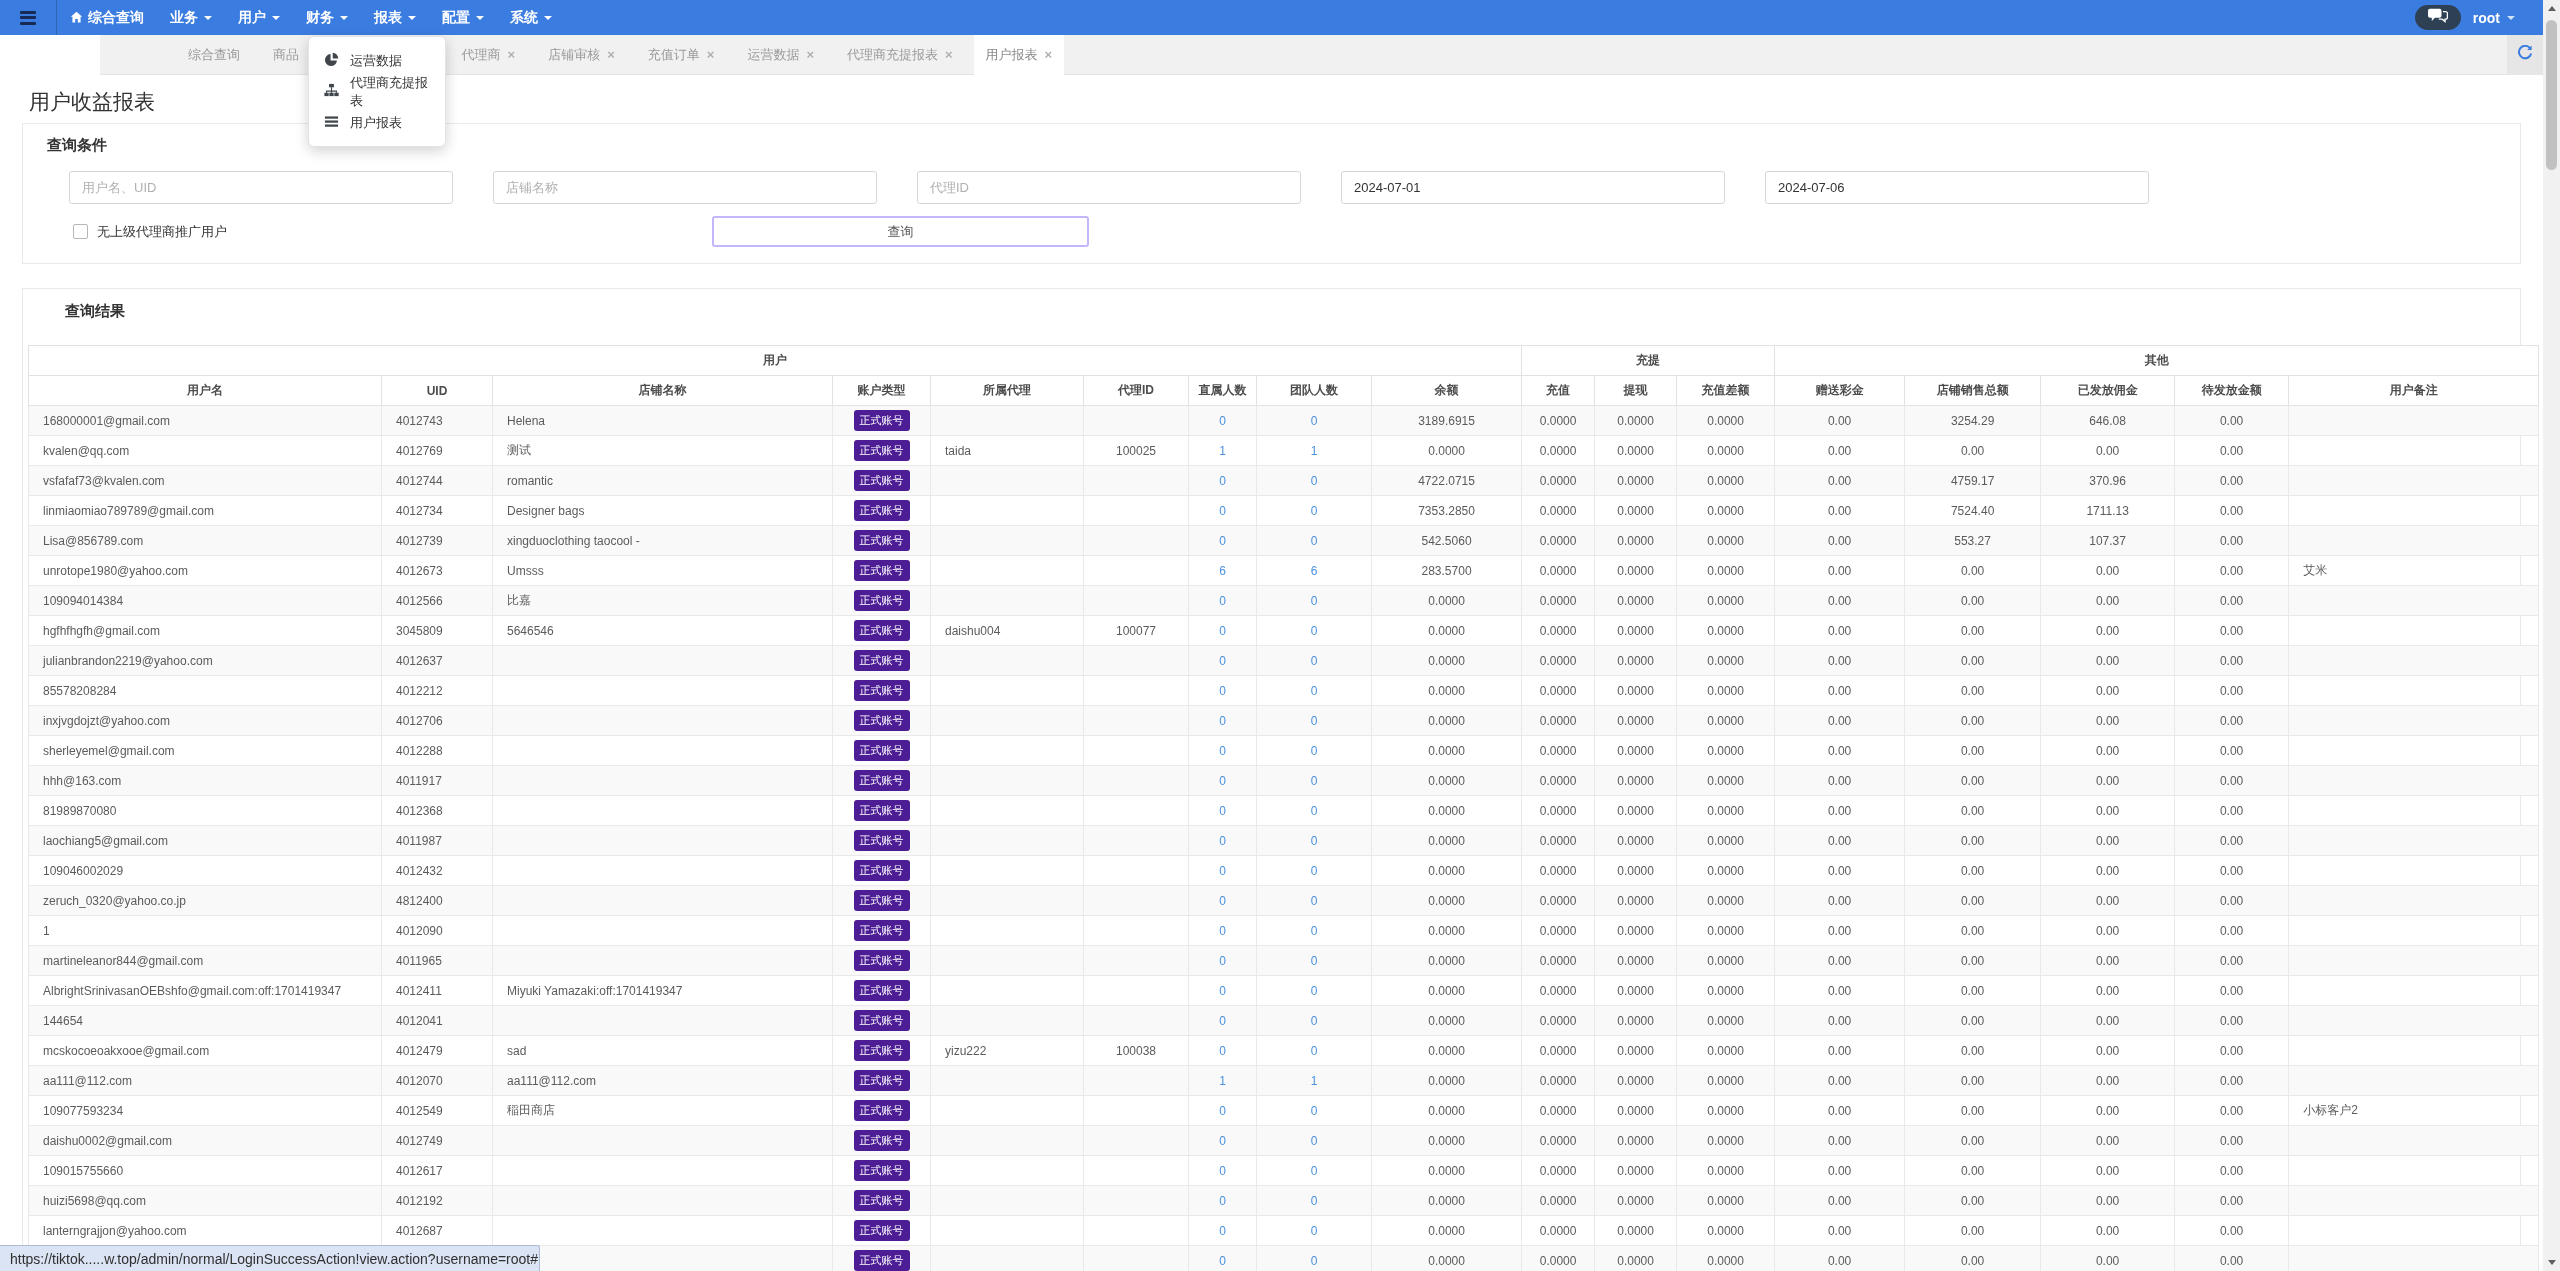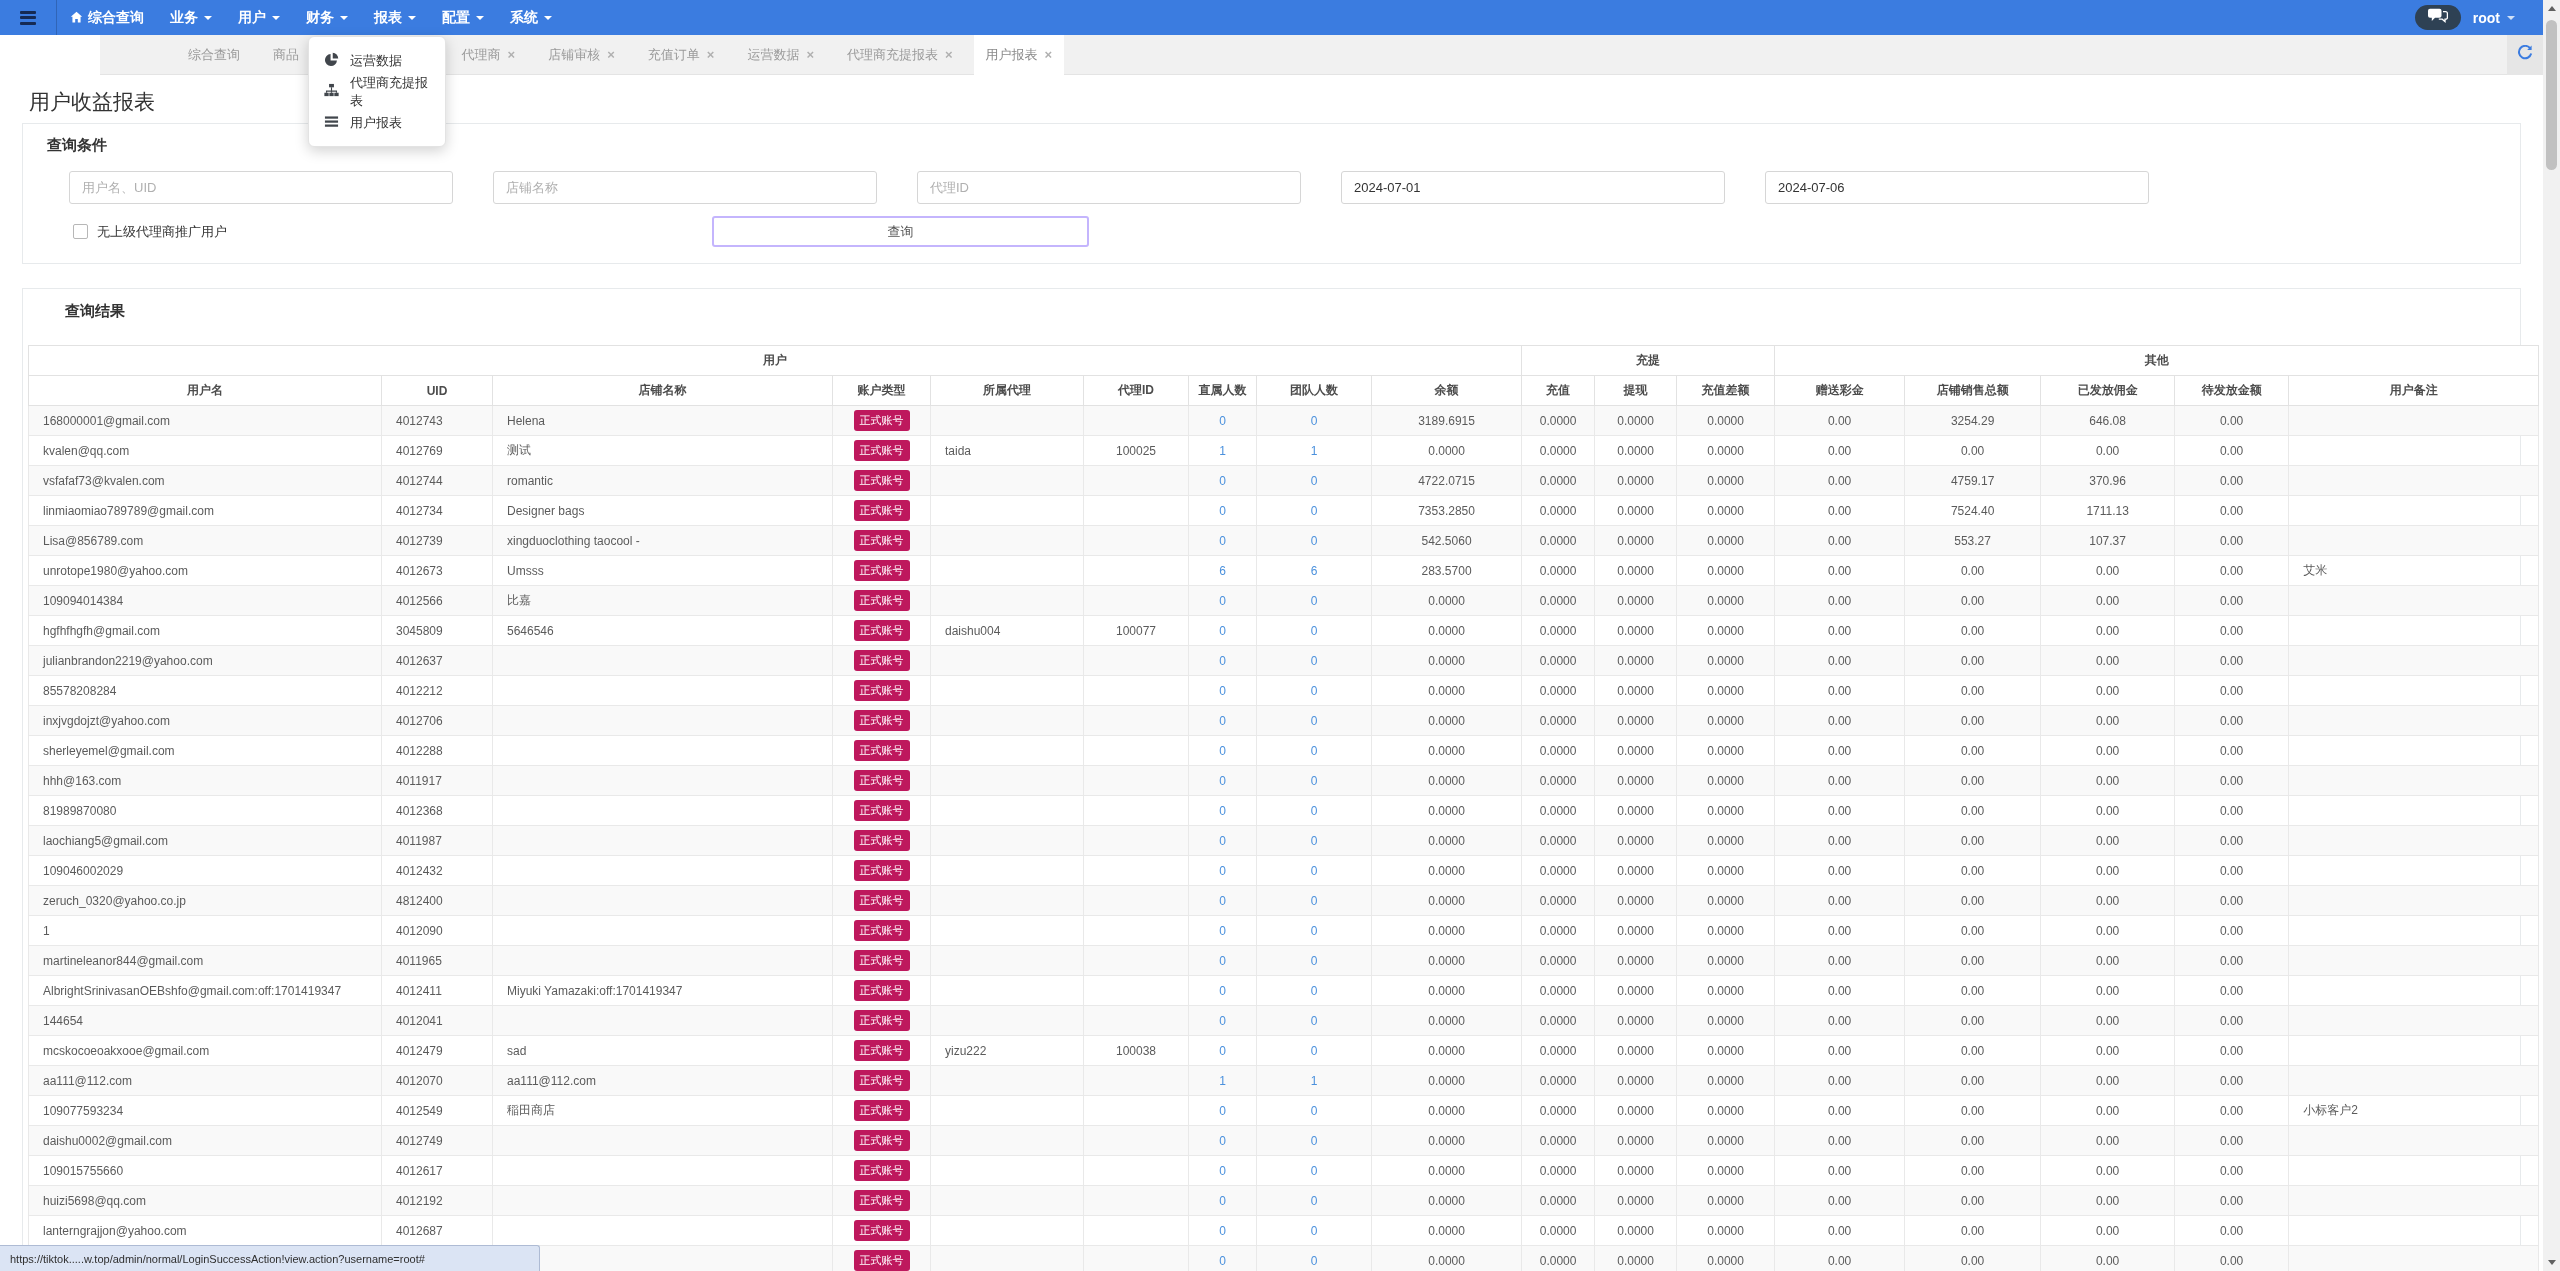--- a/index.html
+++ b/index.html
@@ -64,28 +64,28 @@
   .card2 .card-title { margin-left:37px; }
 
   
   table { width:100%; border-collapse:collapse; table-layout:fixed; margin-top:24px; font-size:12px; }
   th { border:1px solid #e2e2e2; height:30px; font-size:12px; color:#4c4c4c; font-weight:bold;
     text-align:center; background:#fff; white-space:nowrap; overflow:hidden; }
   td { border:1px solid #e9e9e9; height:30px; padding:0 14px; color:#5b5b5b; white-space:nowrap;
     overflow:hidden; text-align:left; }
   td.c { text-align:center; padding:0 4px; }
   tbody tr:nth-child(odd) { background:#f9f9f9; }
-  .badge { display:inline-block; background:#be185d; color:#fff; font-size:11px; padding:4px 6px;
+  .badge { display:inline-block; background:#4c1d95; color:#fff; font-size:11px; padding:4px 6px;
     border-radius:3px; line-height:1.2; }
   td.link { color:#4b91dd; cursor:pointer; }
 
   
   .statusbar { position:absolute; left:0; bottom:0; width:540px; height:26px; background:#dbe4f4;
     border-top:1px solid #aebbd4; border-right:1px solid #aebbd4; border-top-right-radius:3px;
-    font-size:11px; color:#2f2f2f; display:flex; align-items:center; padding:0 10px; z-index:90;
+    font-size:14px; color:#2f2f2f; display:flex; align-items:center; padding:0 10px; z-index:90;
     white-space:nowrap; overflow:hidden; }
 
   
   .scrollbar { position:absolute; right:0; top:0; width:17px; height:1271px; background:#f1f1f1; z-index:200; }
   .sb-arrow { position:absolute; left:0; width:17px; height:17px; display:flex; align-items:center; justify-content:center; }
   .sb-up { top:0; } .sb-down { bottom:0; }
   .sb-tri-up { width:0;height:0;border-left:4px solid transparent;border-right:4px solid transparent;border-bottom:5px solid #606060; }
   .sb-tri-down { width:0;height:0;border-left:4px solid transparent;border-right:4px solid transparent;border-top:5px solid #606060; }
   .sb-thumb { position:absolute; left:3px; top:20px; width:11px; height:150px; background:#c1c1c1; border-radius:6px; }
 </style>

